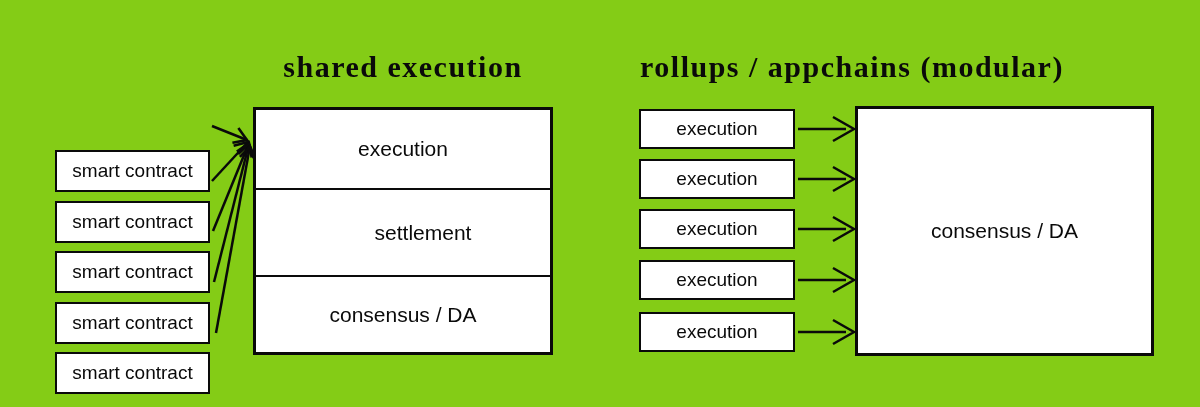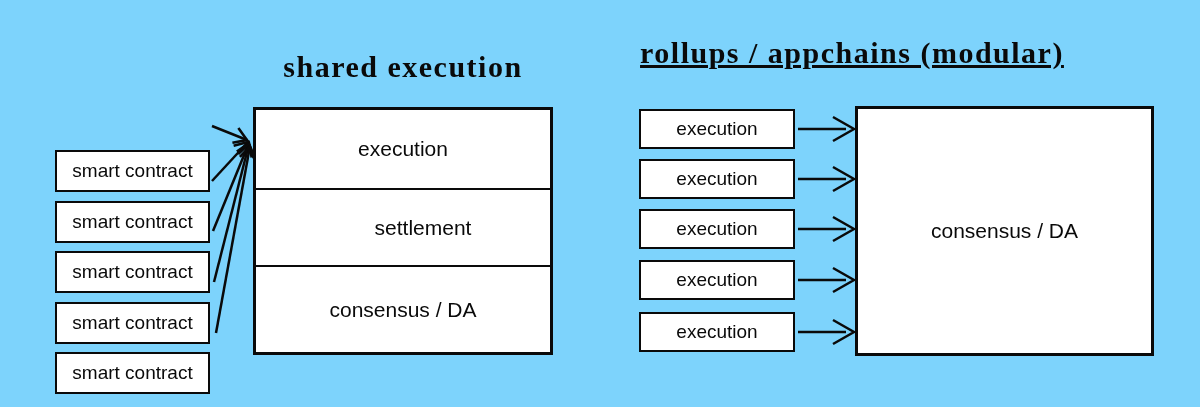--- a/index.html
+++ b/index.html
@@ -4,21 +4,21 @@
 <style>
   html, body {
     margin: 0;
     padding: 0;
     background: #ffffff;
   }
   .canvas {
     position: relative;
     width: 1200px;
     height: 407px;
-    background: #7dd3fc;
+    background: #84cc16;
     overflow: hidden;
     font-family: "Liberation Sans", sans-serif;
     color: #0a0a0a;
   }
   .arrows {
     position: absolute;
     left: 0;
     top: 0;
     pointer-events: none;
   }
@@ -32,23 +32,22 @@
     letter-spacing: 1.5px;
     color: #0a0a0a;
   }
   .title-left {
     left: 253px;
     top: 50px;
     width: 300px;
   }
   .title-right {
     left: 640px;
-    top: 36px;
+    top: 50px;
     width: 424px;
-    text-decoration: underline;
   }
   .smallbox {
     position: absolute;
     box-sizing: border-box;
     border: 2.5px solid #0a0a0a;
     background: #ffffff;
     display: flex;
     align-items: center;
     justify-content: center;
     font-size: 19px;
@@ -77,21 +76,21 @@
     flex-direction: column;
   }
   .section {
     display: flex;
     align-items: center;
     justify-content: center;
     font-size: 21px;
     box-sizing: border-box;
   }
   .section-1 { height: 78px; }
-  .section-2 { height: 77px; border-top: 2.5px solid #0a0a0a; padding-left: 40px; }
+  .section-2 { height: 87px; border-top: 2.5px solid #0a0a0a; padding-left: 40px; }
   .section-3 { flex: 1; border-top: 2.5px solid #0a0a0a; }
   .bigbox-right {
     position: absolute;
     left: 855px;
     top: 106px;
     width: 299px;
     height: 250px;
     box-sizing: border-box;
     border: 3px solid #0a0a0a;
     background: #ffffff;

